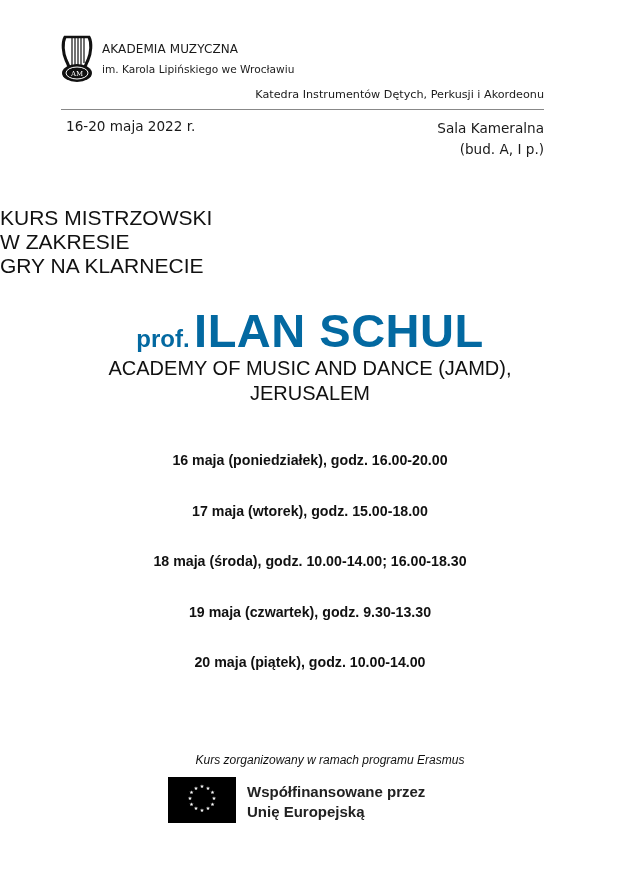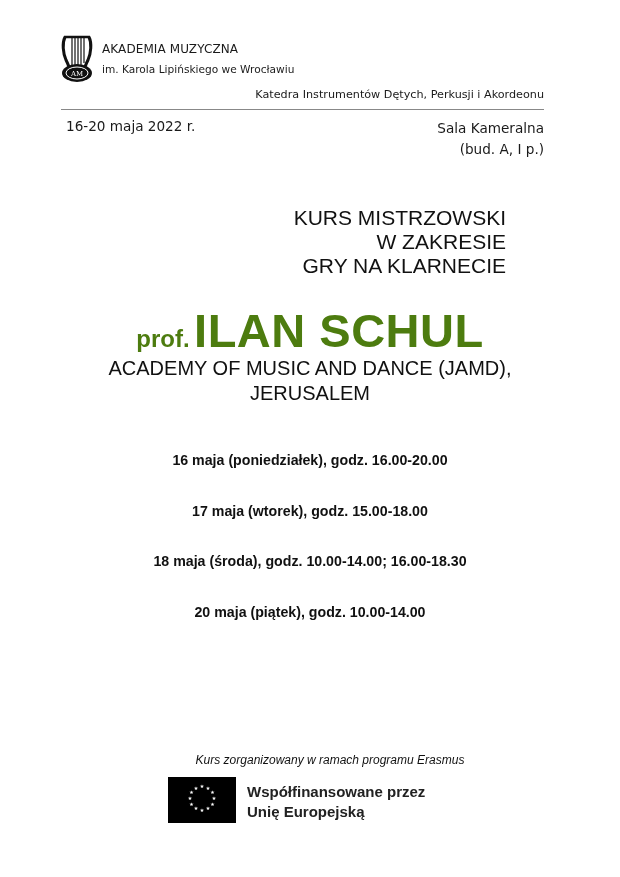--- a/index.html
+++ b/index.html
@@ -5,22 +5,22 @@
     html, body { margin: 0; padding: 0; background: #ffffff; }
     body { width: 620px; height: 877px; position: relative; overflow: hidden; color: #111; font-family: "Liberation Sans", sans-serif; }
     .abs { position: absolute; }
     .logo { left: 60px; top: 33px; width: 34px; height: 50px; }
     .inst-name { left: 102px; top: 42px; font-family: "DejaVu Sans", sans-serif; font-size: 12px; letter-spacing: 0.1px; color: #1a1a1a; white-space: nowrap; }
     .inst-sub { left: 102px; top: 63px; font-family: "DejaVu Sans", sans-serif; font-size: 10.6px; color: #1a1a1a; white-space: nowrap; }
     .dept { right: 76px; top: 88px; font-family: "DejaVu Sans", sans-serif; font-size: 11.2px; color: #1a1a1a; white-space: nowrap; }
     .rule { left: 61px; top: 109px; width: 483px; height: 1px; background: #888; }
     .date { left: 66px; top: 118px; font-family: "DejaVu Sans", sans-serif; font-size: 13.6px; color: #1a1a1a; white-space: nowrap; text-align: center; }
     .venue { right: 76px; top: 118px; text-align: right; font-family: "DejaVu Sans", sans-serif; font-size: 13.6px; line-height: 21px; color: #1a1a1a; white-space: nowrap; }
-    .course { left: 0; width: 506px; top: 206px; text-align: right; font-size: 21px; line-height: 24px; color: #111; }
-    .lecturer { left: 0; width: 620px; top: 303px; text-align: center; white-space: nowrap; color: #4d7c0f; }
+    .course { left: 0; width: 506px; top: 206px; text-align: left; font-size: 21px; line-height: 24px; color: #111; }
+    .lecturer { left: 0; width: 620px; top: 303px; text-align: center; white-space: nowrap; color: #0369a1; }
     .lecturer .prof { font-weight: bold; font-size: 24px; }
     .lecturer .name { font-weight: bold; font-size: 47px; letter-spacing: 0.5px; }
     .affil { left: 0; width: 620px; top: 356px; text-align: center; font-size: 20px; line-height: 25px; color: #111; }
     .schedule { left: 0; width: 620px; top: 440px; text-align: center; }
     .schedule .row { font-weight: bold; font-size: 14.2px; height: 38.5px; color: #111; margin-top: 12px; }
     .erasmus { left: 0; width: 620px; top: 753px; text-align: center; font-style: italic; font-size: 12px; color: #111; padding-left: 20px; }
     .eu-flag { left: 168px; top: 777px; width: 68px; height: 46px; background: #000; }
     .eu-text { left: 247px; top: 782px; font-weight: bold; font-size: 15px; line-height: 20px; color: #222; white-space: nowrap; }
   </style>
 </head>
@@ -65,20 +65,21 @@
 
 <div class="abs affil">
   <div>ACADEMY OF MUSIC AND DANCE (JAMD),</div>
   <div>JERUSALEM</div>
 </div>
 
 <div class="abs schedule">
   <div class="row">16 maja (poniedziałek), godz. 16.00-20.00</div>
   <div class="row">17 maja (wtorek), godz. 15.00-18.00</div>
   <div class="row">18 maja (środa), godz. 10.00-14.00; 16.00-18.30</div>
+  <div class="row">19 maja (czwartek), godz. 9.30-13.30</div>
   <div class="row">20 maja (piątek), godz. 10.00-14.00</div>
 </div>
 
 <div class="abs erasmus">Kurs zorganizowany w ramach programu Erasmus</div>
 
 <div class="abs eu-flag">
   <svg width="68" height="46" viewBox="0 0 68 46">
     <g fill="#fff" font-size="5" text-anchor="middle" font-family="DejaVu Sans, sans-serif">
       <text x="34" y="11">★</text>
       <text x="40" y="12.6">★</text>

